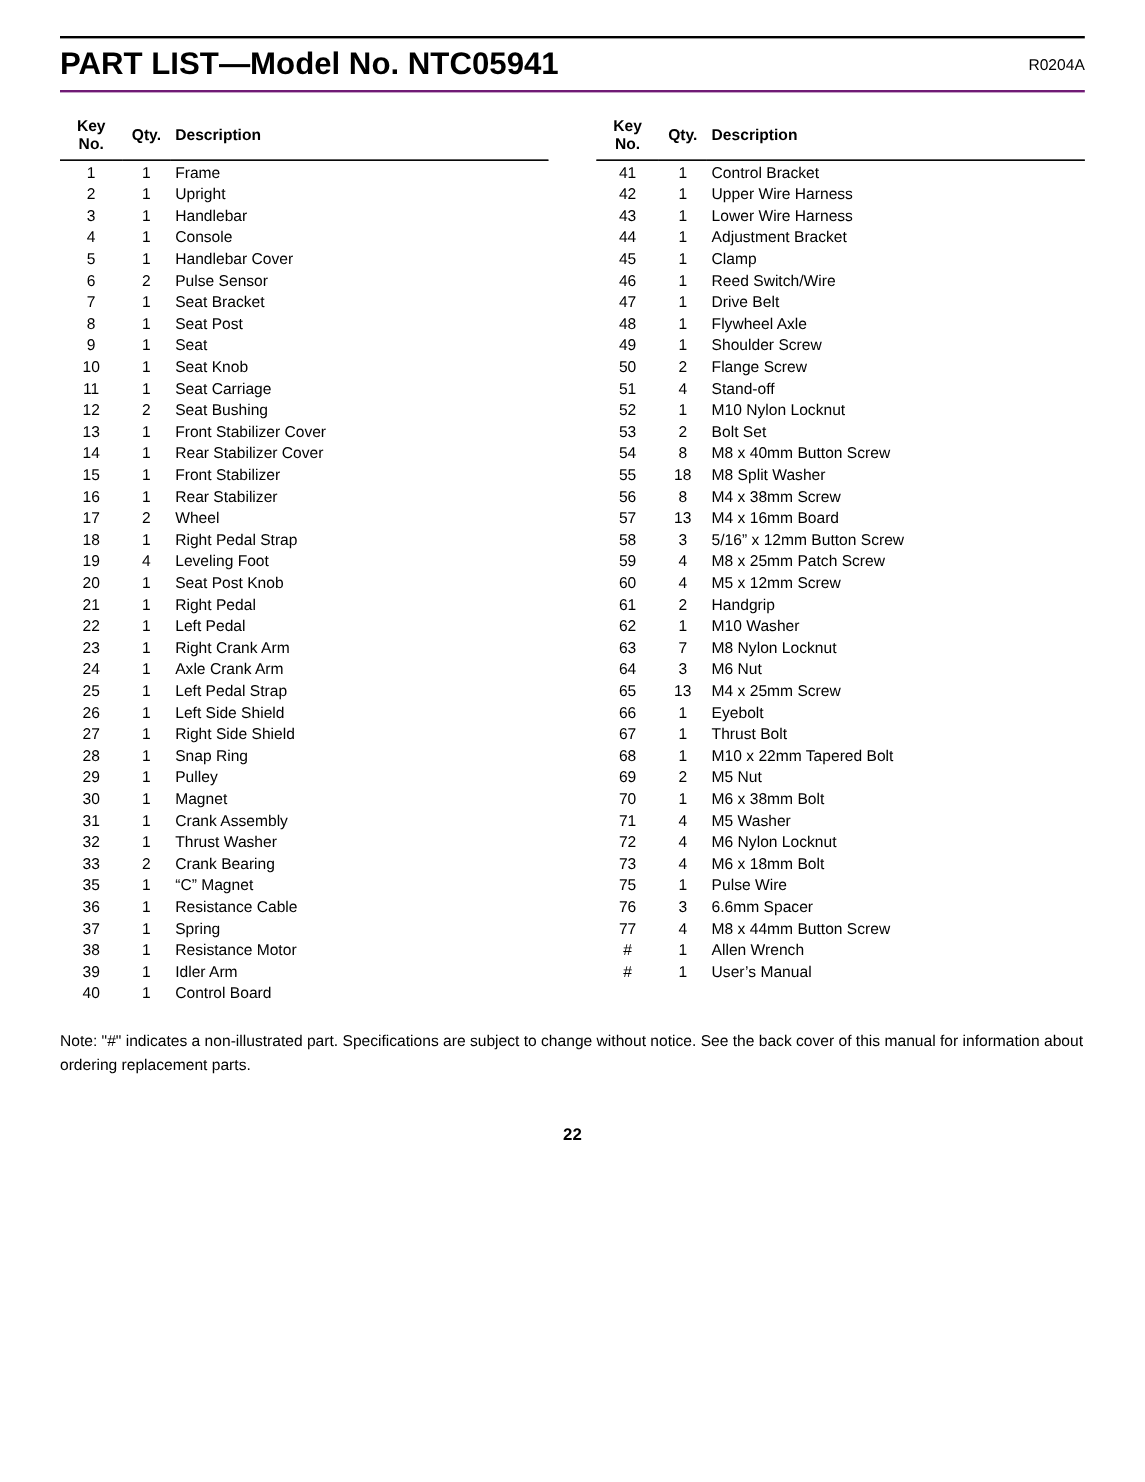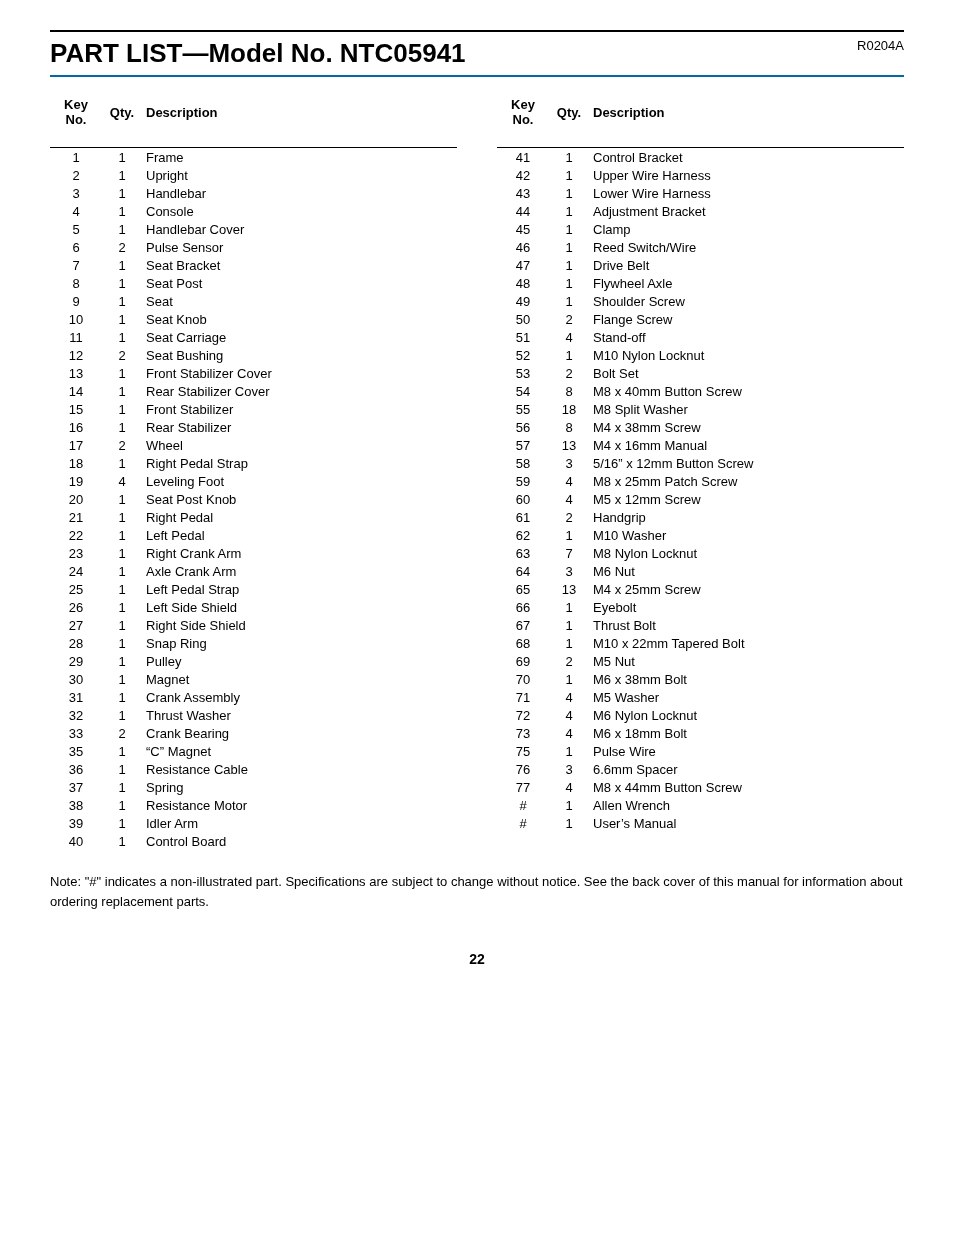--- a/index.html
+++ b/index.html
@@ -12,22 +12,22 @@
       min-height: 1235px;
       padding: 30px 50px 40px 50px;
     }
     .top-border {
       border-top: 2px solid #000;
       margin-bottom: 6px;
     }
     .page-title-row {
       display: flex;
       justify-content: space-between;
-      align-items: flex-start;
-      border-bottom: 2px solid #0369a1;
+      align-items: center;
+      border-bottom: 2px solid #701a75;
       padding-bottom: 6px;
       margin-bottom: 18px;
     }
     .page-title {
       font-size: 26px;
       font-weight: bold;
     }
     .revision {
       font-size: 13px;
       font-weight: normal;
@@ -46,21 +46,21 @@
       padding-left: 20px;
       border-left: none;
     }
     table {
       width: 100%;
       border-collapse: collapse;
     }
     thead th {
       font-weight: bold;
       text-align: left;
-      padding: 2px 4px 20px 4px;
+      padding: 2px 4px 6px 4px;
       font-size: 13px;
       border-bottom: 1px solid #000;
     }
     thead th.num {
       text-align: center;
       width: 52px;
     }
     thead th.qty {
       text-align: center;
       width: 40px;
@@ -394,21 +394,21 @@
     <td>M8 Split Washer</td>
   </tr>
           <tr>
     <td class="num">56</td>
     <td class="qty">8</td>
     <td>M4 x 38mm Screw</td>
   </tr>
           <tr>
     <td class="num">57</td>
     <td class="qty">13</td>
-    <td>M4 x 16mm Manual</td>
+    <td>M4 x 16mm Board</td>
   </tr>
           <tr>
     <td class="num">58</td>
     <td class="qty">3</td>
     <td>5/16” x 12mm Button Screw</td>
   </tr>
           <tr>
     <td class="num">59</td>
     <td class="qty">4</td>
     <td>M8 x 25mm Patch Screw</td>

